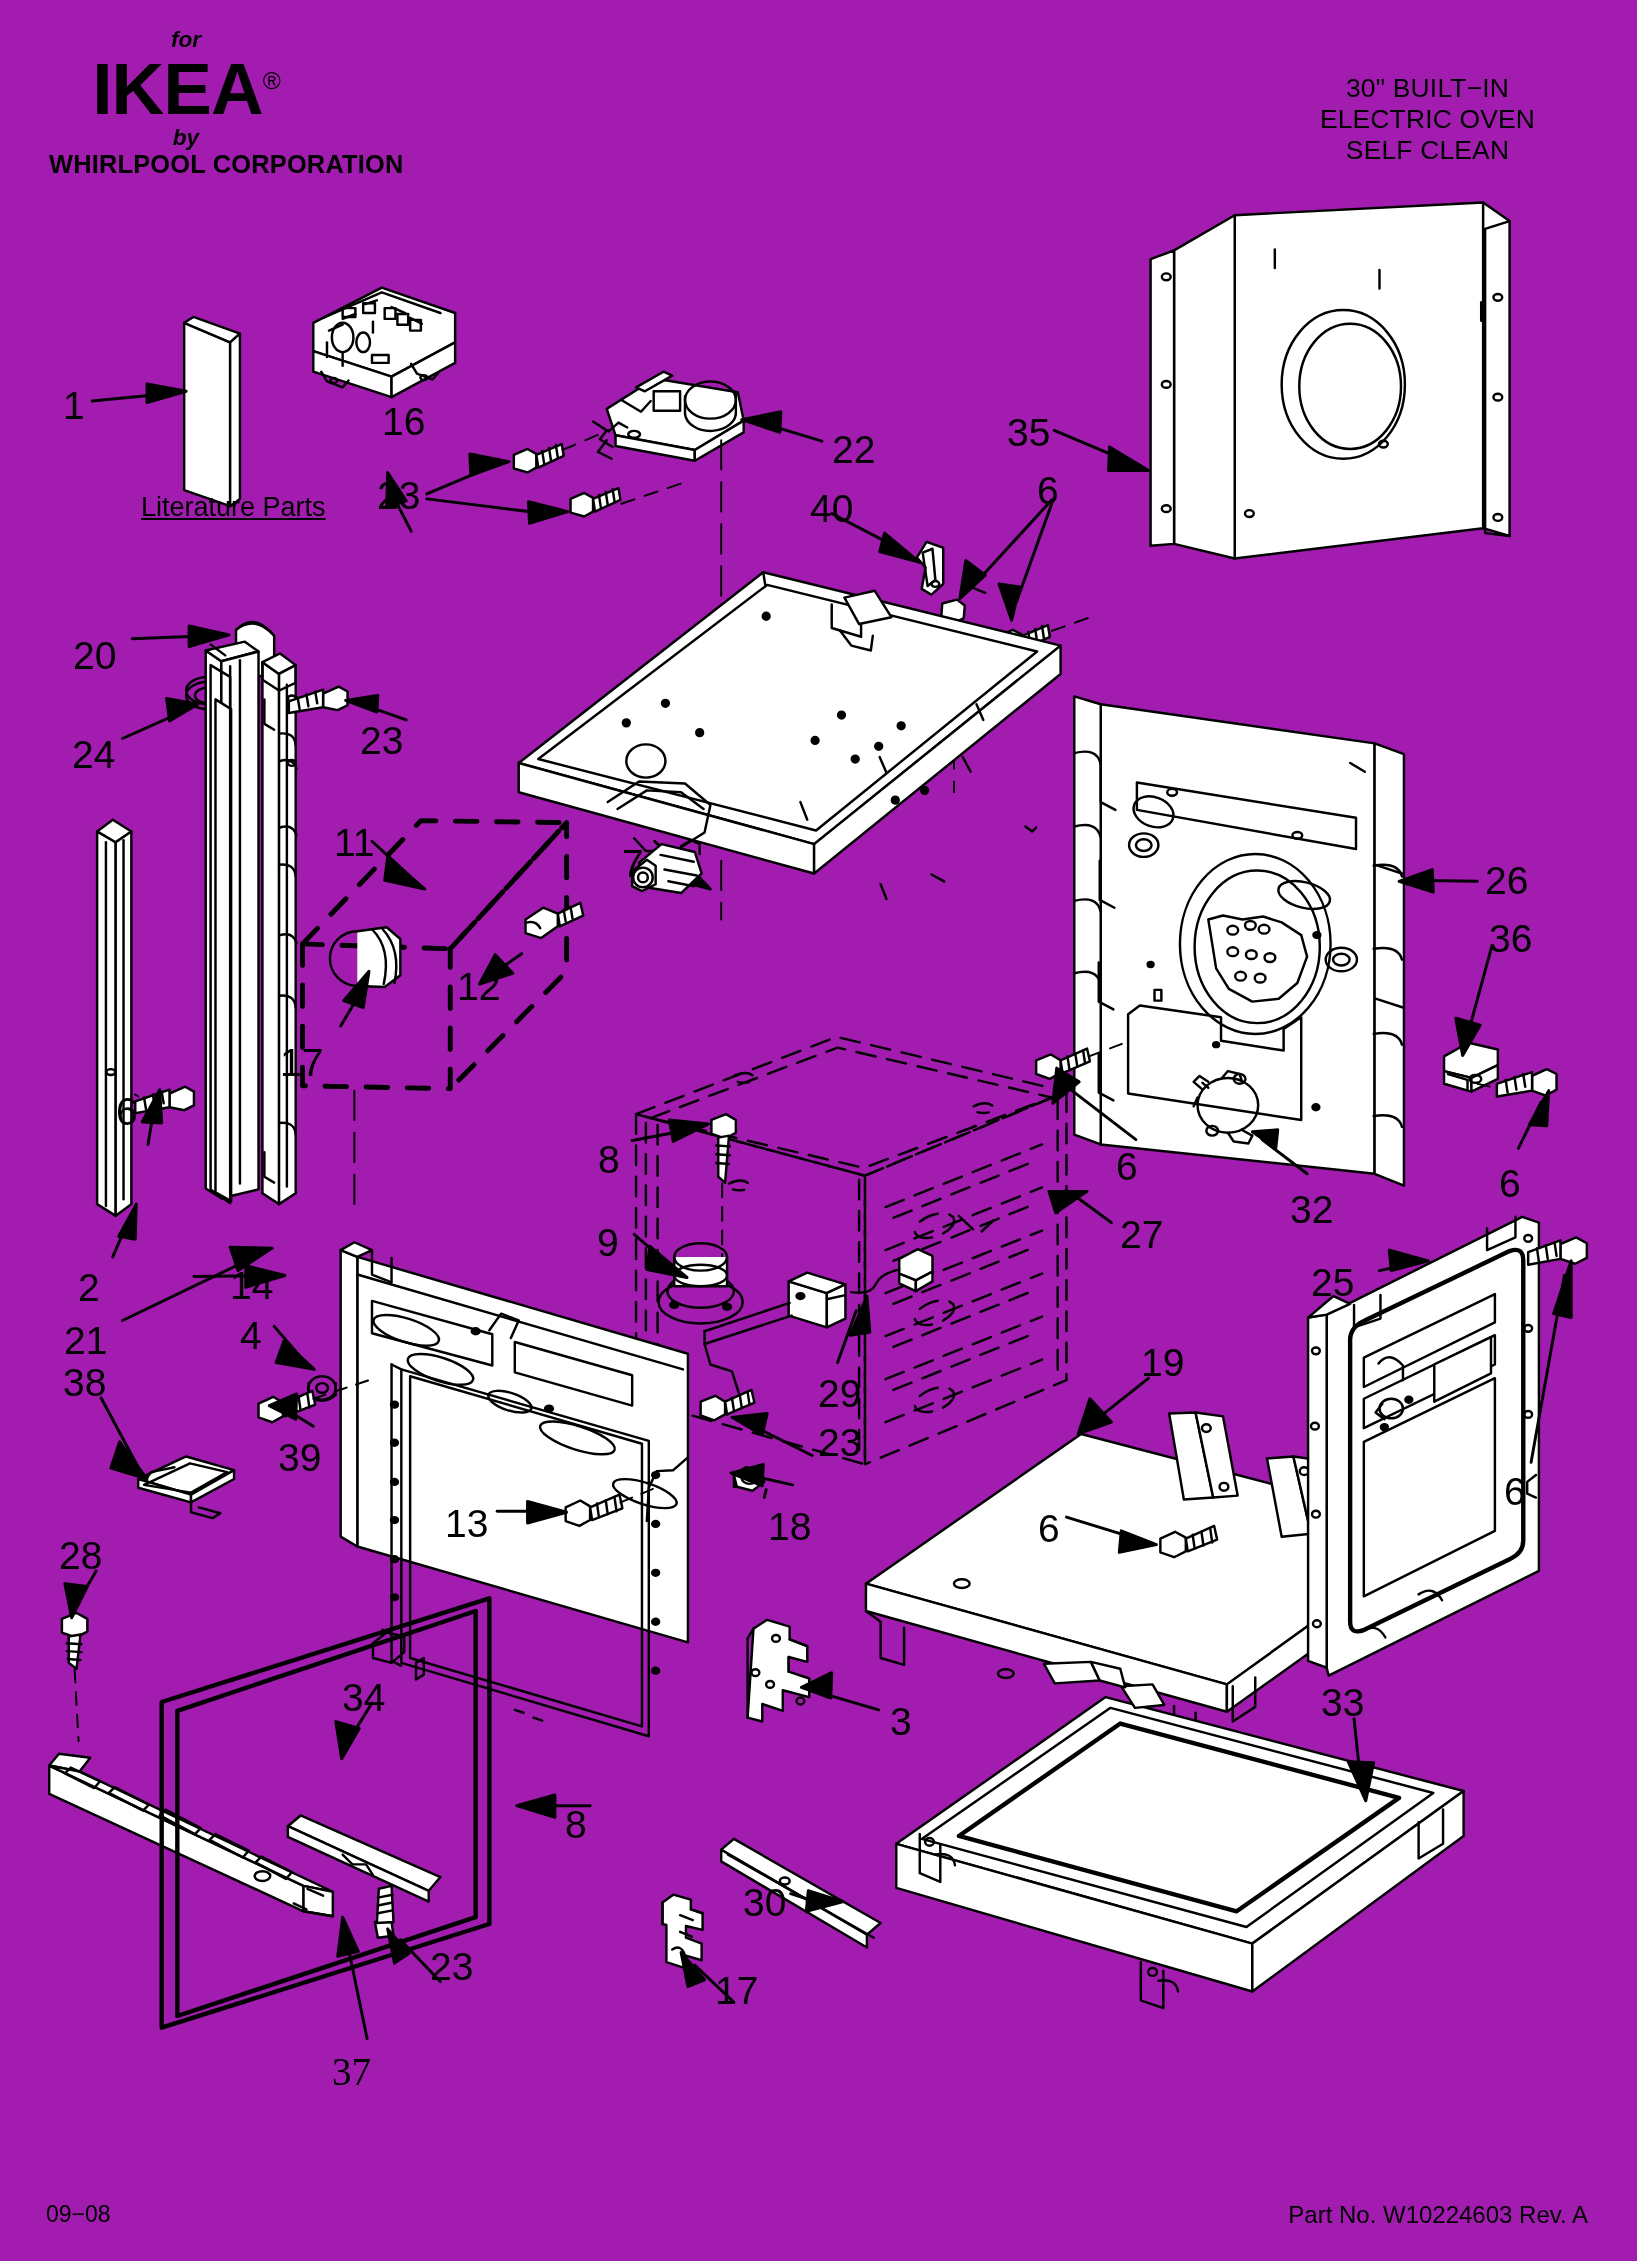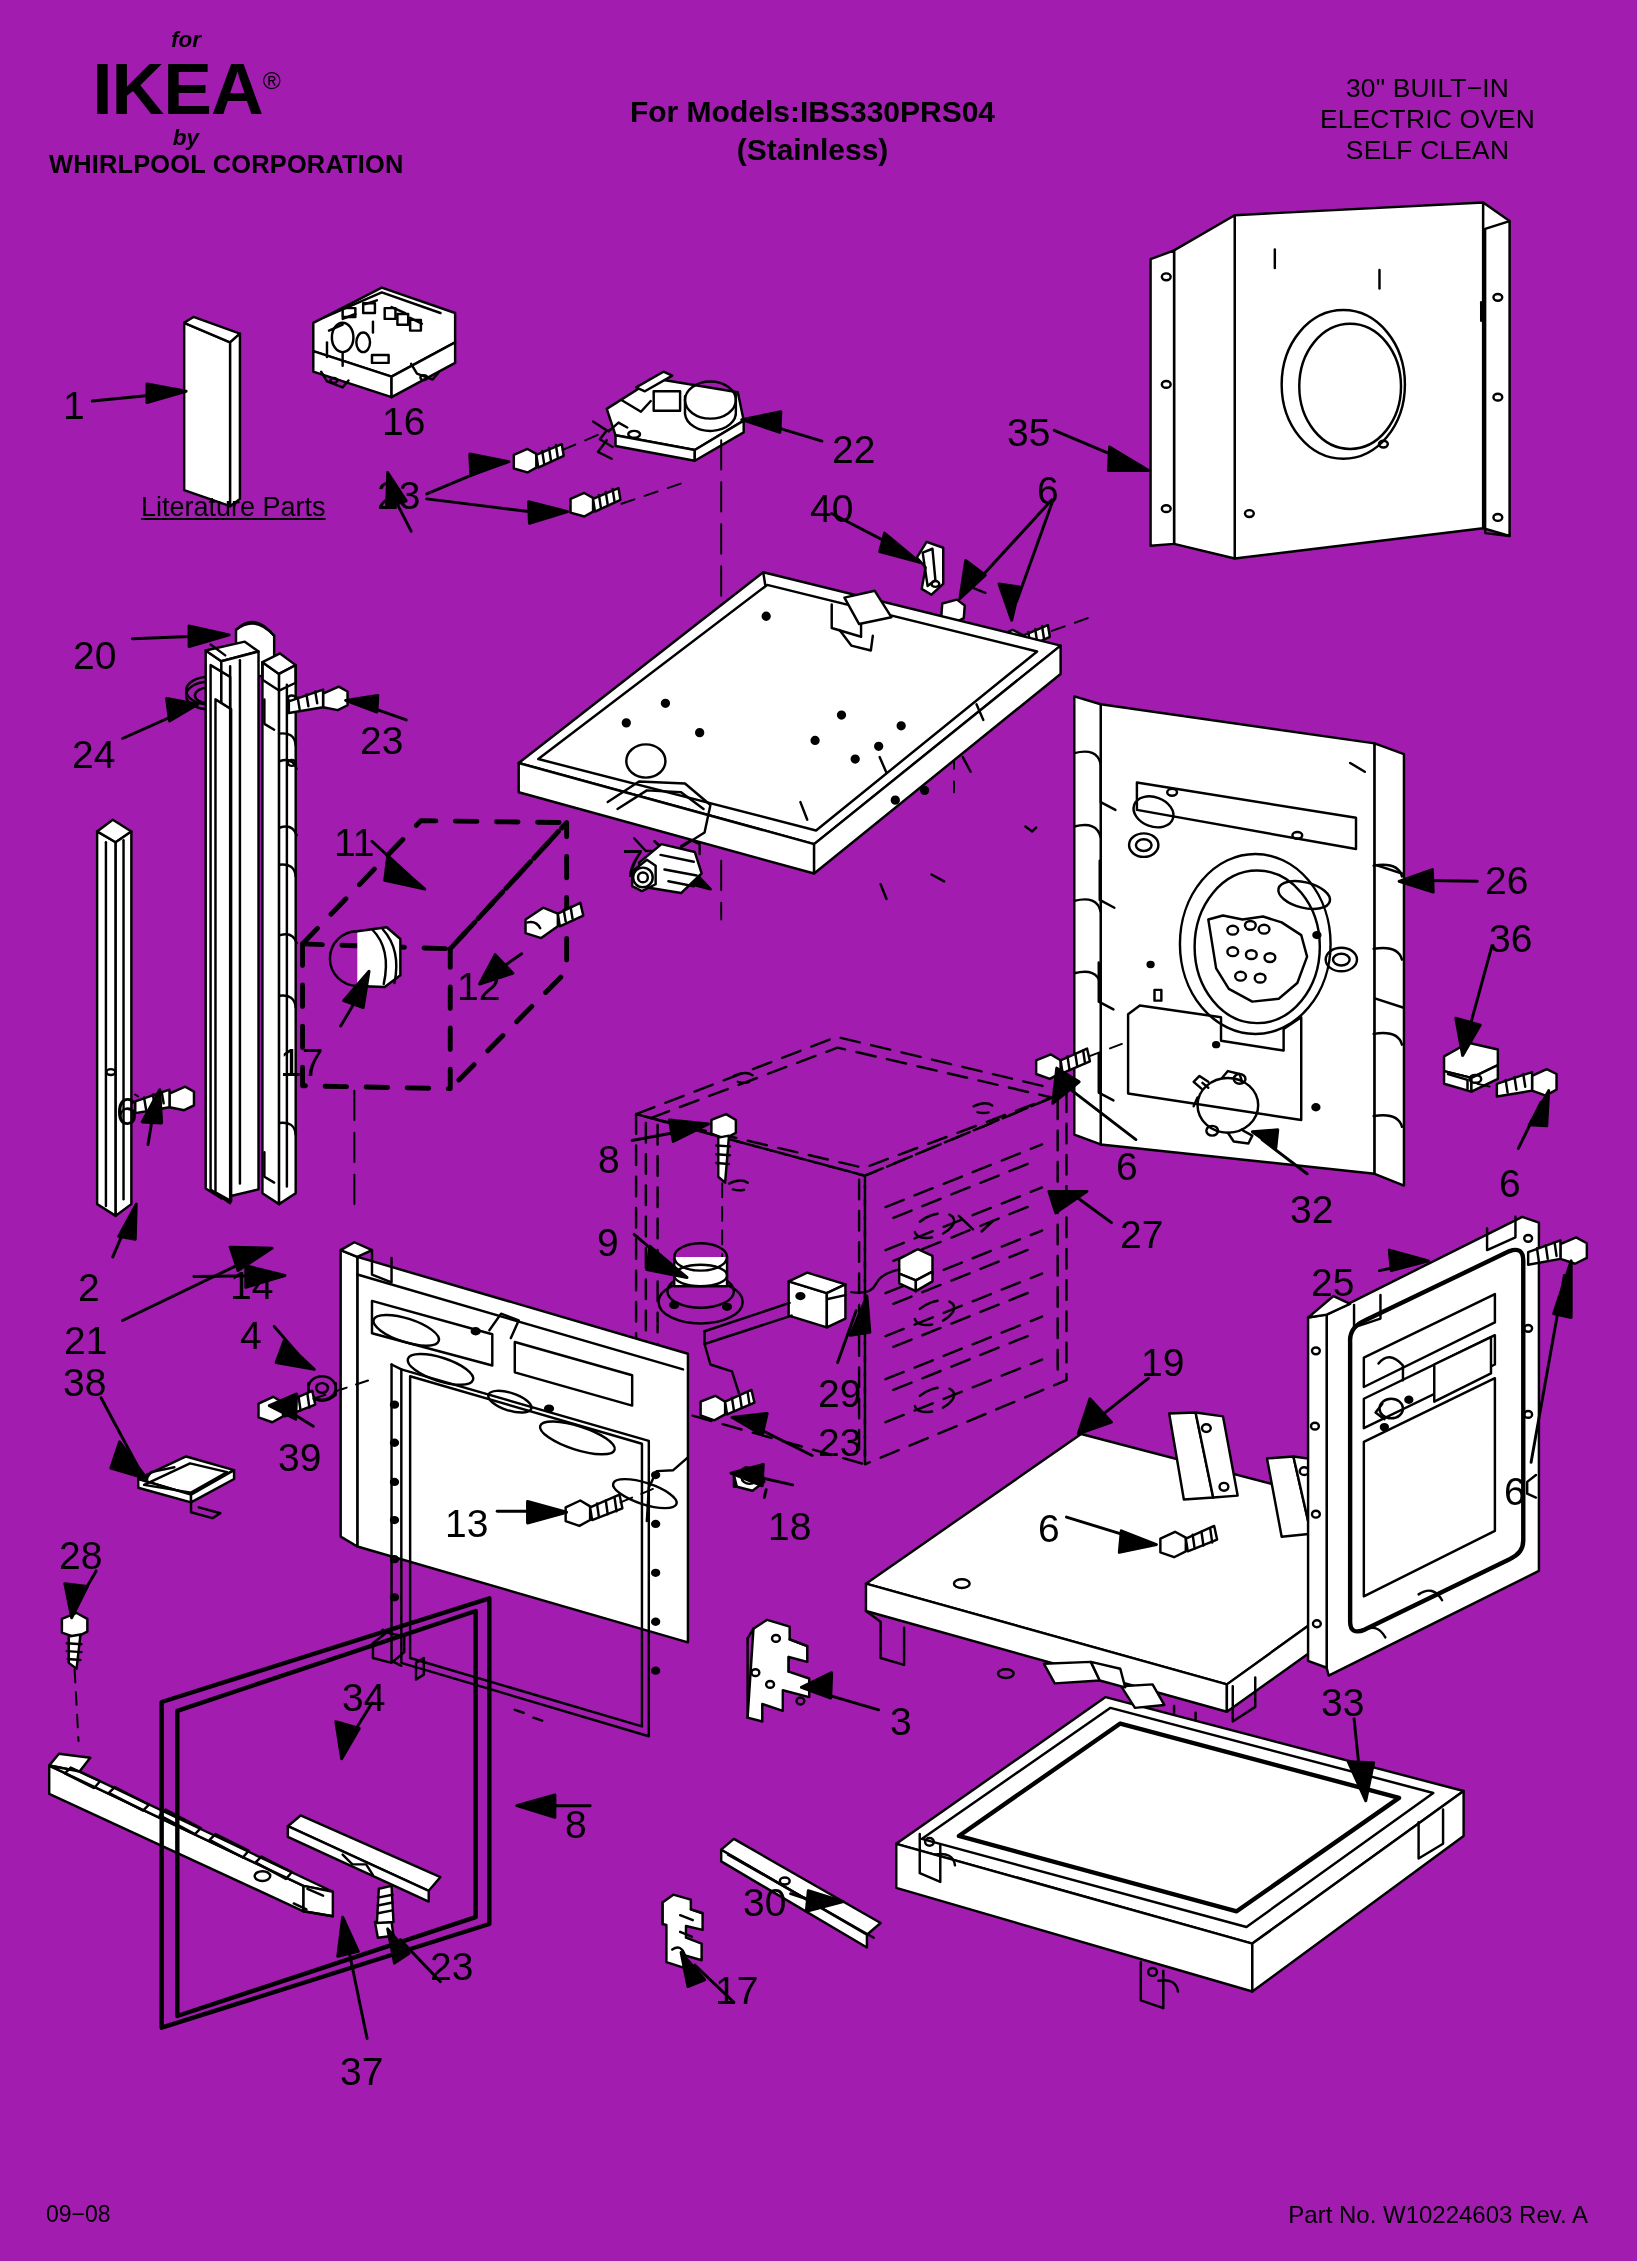--- a/index.html
+++ b/index.html
@@ -43,24 +43,20 @@
 
 <div id="page">
 
   <div id="logo-block">
     <div id="logo-for">for</div>
     <div id="logo-ikea"><span>IKEA</span><span class="reg">®</span></div>
     <div id="logo-by">by</div>
     <div id="logo-corp">WHIRLPOOL  CORPORATION</div>
   </div>
 
-  <div id="title-block">
-    <div class="t1">For Models:IBS330PRS04</div>
-    <div class="t2">(Stainless)</div>
-  </div>
 
   <div id="subhead">
     <div>30" BUILT−IN</div>
     <div>ELECTRIC OVEN</div>
     <div>SELF CLEAN</div>
   </div>
 
   <div id="art">
   <svg width="1638" height="2261" viewBox="0 0 3348 4623" xmlns="http://www.w3.org/2000/svg">
     <g fill="none" stroke="#000" stroke-width="5" stroke-linejoin="round" stroke-linecap="round">
@@ -952,19 +948,19 @@
   <div class="callout" style="left:1038px;top:1509px;">6</div>
   <div class="callout" style="left:1504px;top:1472px;">6</div>
   <div class="callout" style="left:59px;top:1536px;">28</div>
   <div class="callout" style="left:342px;top:1678px;">34</div>
   <div class="callout" style="left:890px;top:1702px;">3</div>
   <div class="callout" style="left:565px;top:1805px;">8</div>
   <div class="callout" style="left:1321px;top:1683px;">33</div>
   <div class="callout" style="left:743px;top:1883px;">30</div>
   <div class="callout" style="left:430px;top:1947px;">23</div>
   <div class="callout" style="left:715px;top:1971px;">17</div>
-  <div class="callout" style="left:340px;top:2052px;">37</div>
+  <div class="callout" style="left:332px;top:2052px;font-family:Liberation Serif, serif;">37</div>
 
   <div id="footer-left">09−08</div>
   <div id="footer-right">Part No. W10224603 Rev. A</div>
 
 </div>
 
 
 </body></html>

